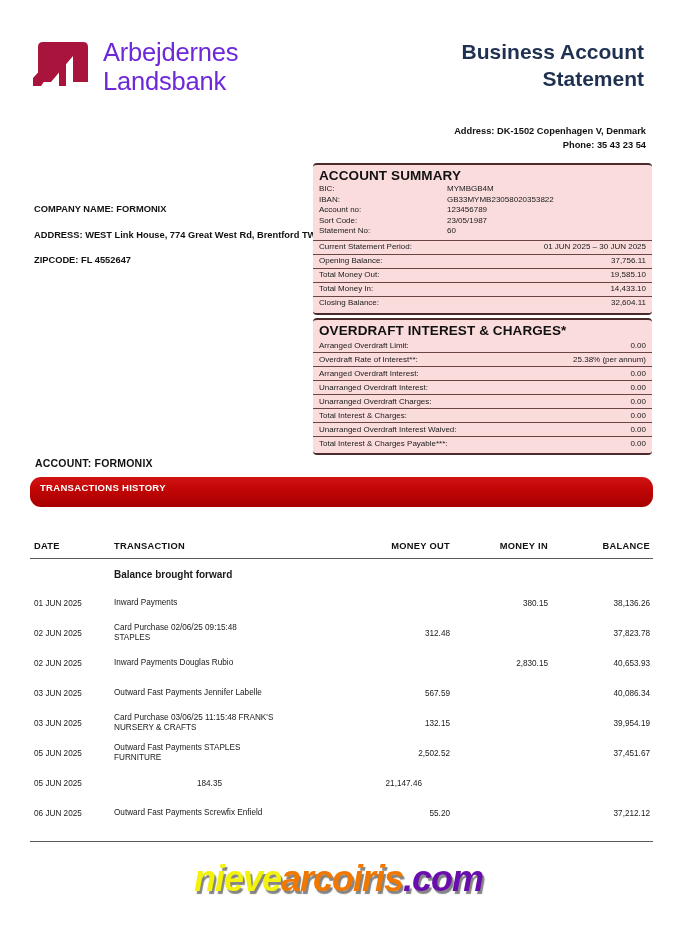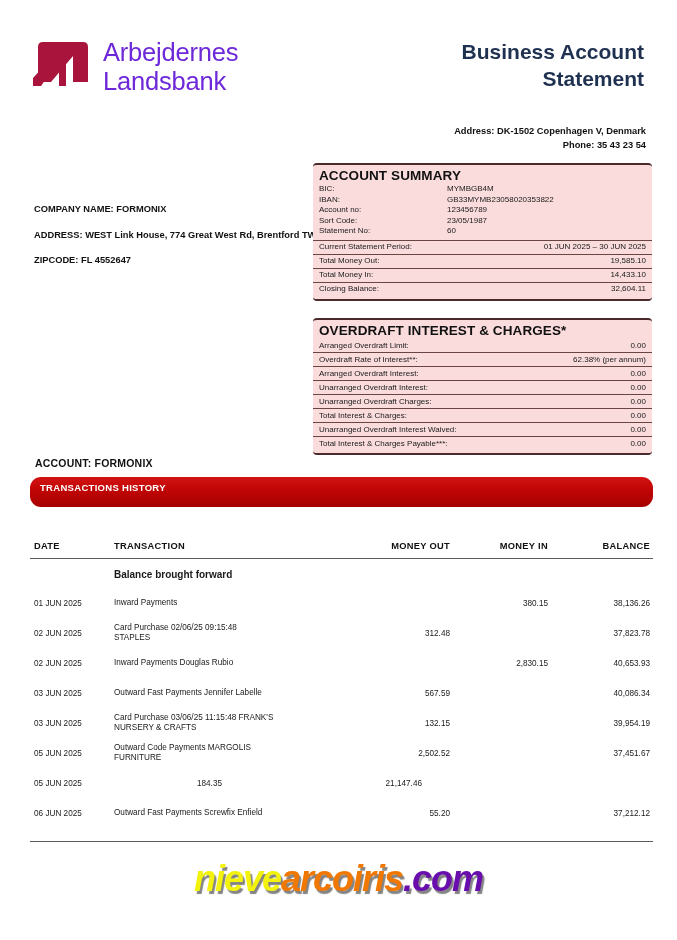--- a/index.html
+++ b/index.html
@@ -261,20 +261,24 @@
       <div class="v">60</div>
     </div>
   </div>
   <div class="panel-gap"></div>
   <div>
     <div class="bal-row">
       <div class="k">Current Statement Period:</div>
       <div class="v">01 JUN 2025 – 30 JUN 2025</div>
     </div>
     <div class="bal-row">
+      <div class="k">Opening Balance:</div>
+      <div class="v">37,756.11</div>
+    </div>
+    <div class="bal-row">
       <div class="k">Total Money Out:</div>
       <div class="v">19,585.10</div>
     </div>
     <div class="bal-row">
       <div class="k">Total Money In:</div>
       <div class="v">14,433.10</div>
     </div>
     <div class="bal-row">
       <div class="k">Closing Balance:</div>
       <div class="v">32,604.11</div>
@@ -284,21 +288,21 @@
 
 <div class="panel" id="overdraft-panel">
   <div class="panel-title">OVERDRAFT INTEREST &amp; CHARGES*</div>
   <div>
     <div class="bal-row" style="border-top:none">
       <div class="k">Arranged Overdraft Limit:</div>
       <div class="v">0.00</div>
     </div>
     <div class="bal-row">
       <div class="k">Overdraft Rate of Interest**:</div>
-      <div class="v">62.38% (per annum)</div>
+      <div class="v">25.38% (per annum)</div>
     </div>
     <div class="bal-row">
       <div class="k">Arranged Overdraft Interest:</div>
       <div class="v">0.00</div>
     </div>
     <div class="bal-row">
       <div class="k">Unarranged Overdraft Interest:</div>
       <div class="v">0.00</div>
     </div>
     <div class="bal-row">
@@ -375,21 +379,21 @@
   <div class="tx-row">
     <div class="c-date">03 JUN 2025</div>
     <div class="c-desc">Card Purchase 03/06/25 11:15:48 FRANK'S
 NURSERY &amp; CRAFTS</div>
     <div class="c-out">132.15</div>
     <div class="c-in"></div>
     <div class="c-bal">39,954.19</div>
   </div>
   <div class="tx-row">
     <div class="c-date">05 JUN 2025</div>
-    <div class="c-desc">Outward Code Payments MARGOLIS
+    <div class="c-desc">Outward Fast Payments STAPLES
 FURNITURE</div>
     <div class="c-out">2,502.52</div>
     <div class="c-in"></div>
     <div class="c-bal">37,451.67</div>
   </div>
   <div class="tx-row">
     <div class="c-date">05 JUN 2025</div>
     <div class="c-out">184.35</div>
     <div class="c-in"></div>
     <div class="c-bal">21,147.46</div>

